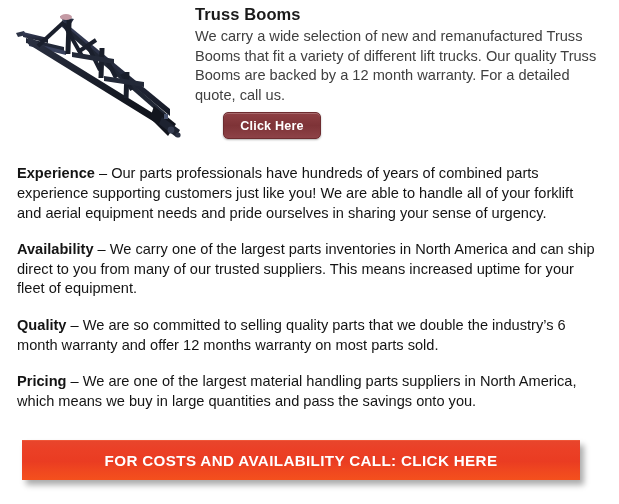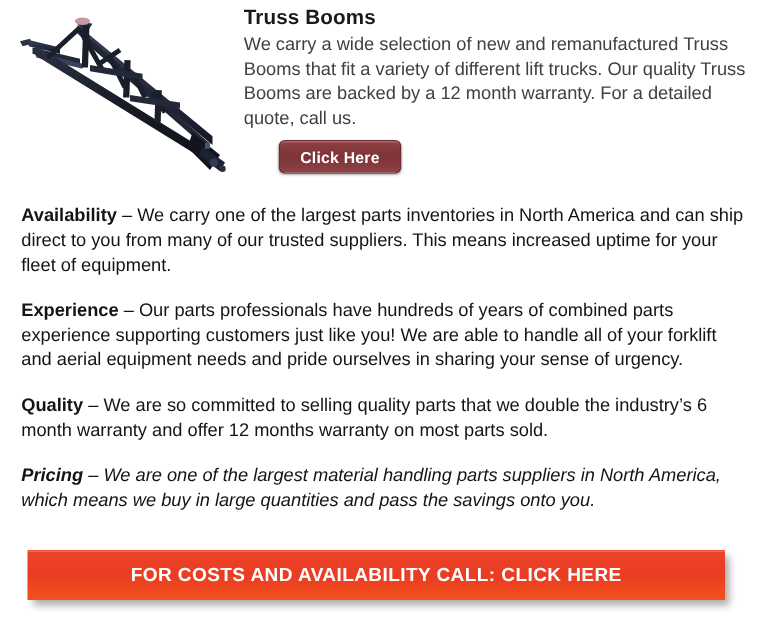--- a/index.html
+++ b/index.html
@@ -104,21 +104,21 @@
     left: 17px;
     top: 164px;
     width: 580px;
   }
   .feature-p {
     font-size: 14.6px;
     line-height: 19.8px;
     color: #141414;
     margin: 0 0 16.5px 0;
   }
-  .feature-p:last-child { margin-bottom: 0; font-style: italic; }
+  .feature-p:last-child { margin-bottom: 0; }
   .feature-label {
     font-weight: bold;
   }
 
   
   .cta-wrap {
     position: absolute;
     left: 22px;
     top: 440px;
     width: 558px;
@@ -218,25 +218,25 @@
 
     <div class="prices-row">
       <a href="#" class="click-here-btn">Click Here</a>
     </div>
   </div>
 </div>
 
 <div class="features">
 
   <p class="feature-p">
+    <span class="feature-label">Experience</span><span> – </span><span>Our parts professionals have hundreds of years of combined parts experience supporting customers just like you!  We are able to handle all of your forklift and aerial equipment needs and pride ourselves in sharing your sense of urgency.</span>
+  </p>
+
+  <p class="feature-p">
     <span class="feature-label">Availability</span><span> – </span><span>We carry one of the largest parts inventories in North America and can ship direct to you from many of our trusted suppliers.  This means increased uptime for your fleet of equipment.</span>
-  </p>
-
-  <p class="feature-p">
-    <span class="feature-label">Experience</span><span> – </span><span>Our parts professionals have hundreds of years of combined parts experience supporting customers just like you!  We are able to handle all of your forklift and aerial equipment needs and pride ourselves in sharing your sense of urgency.</span>
   </p>
 
   <p class="feature-p">
     <span class="feature-label">Quality</span><span> – </span><span>We are so committed to selling quality parts that we double the industry’s 6 month warranty and offer 12 months warranty on most parts sold.</span>
   </p>
 
 
   <p class="feature-p">
     <span class="feature-label">Pricing</span><span> – </span><span>We are one of the largest material handling parts suppliers in North America, which means we buy in large quantities and pass the savings onto you.</span>
   </p>

